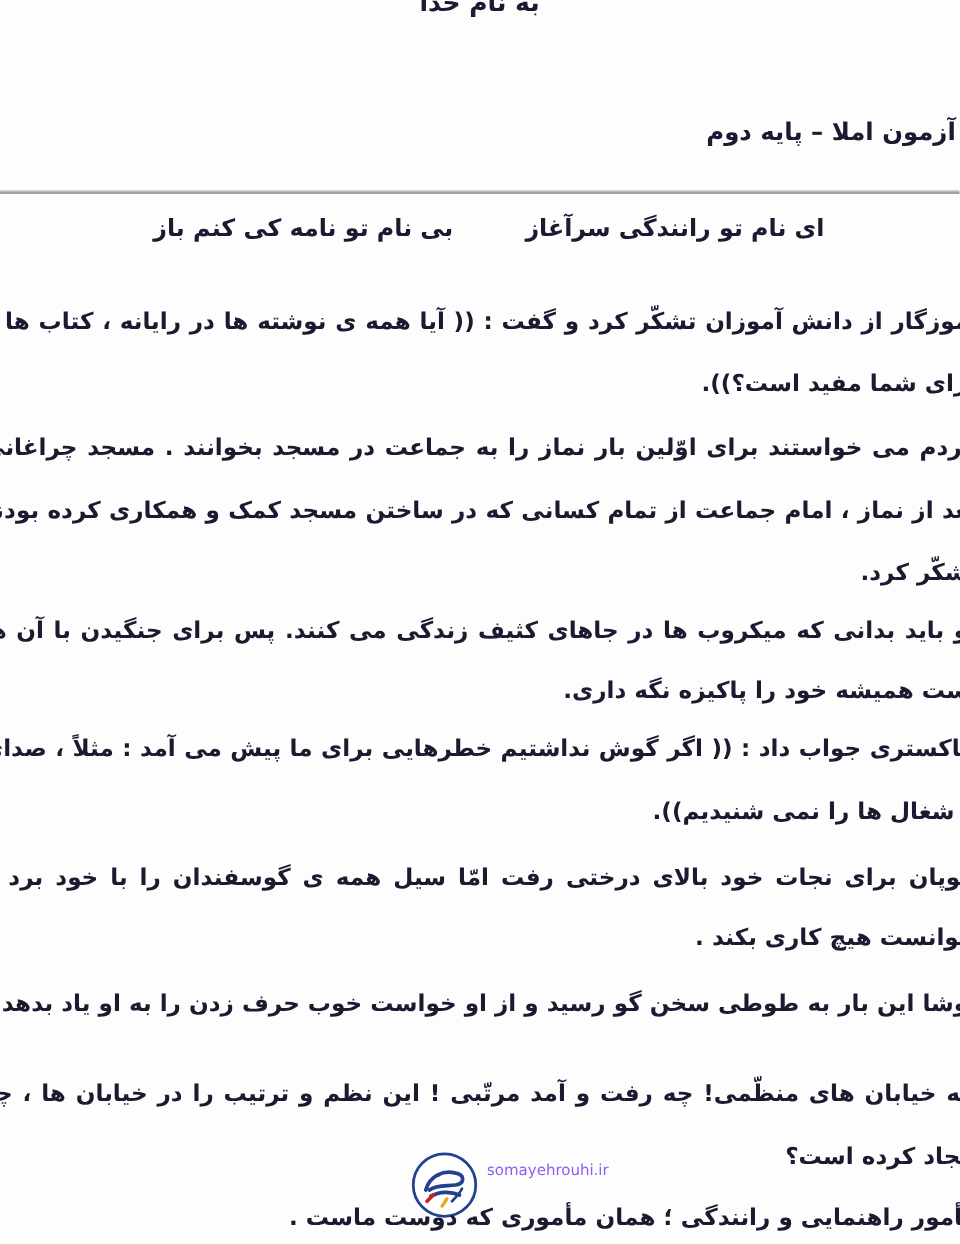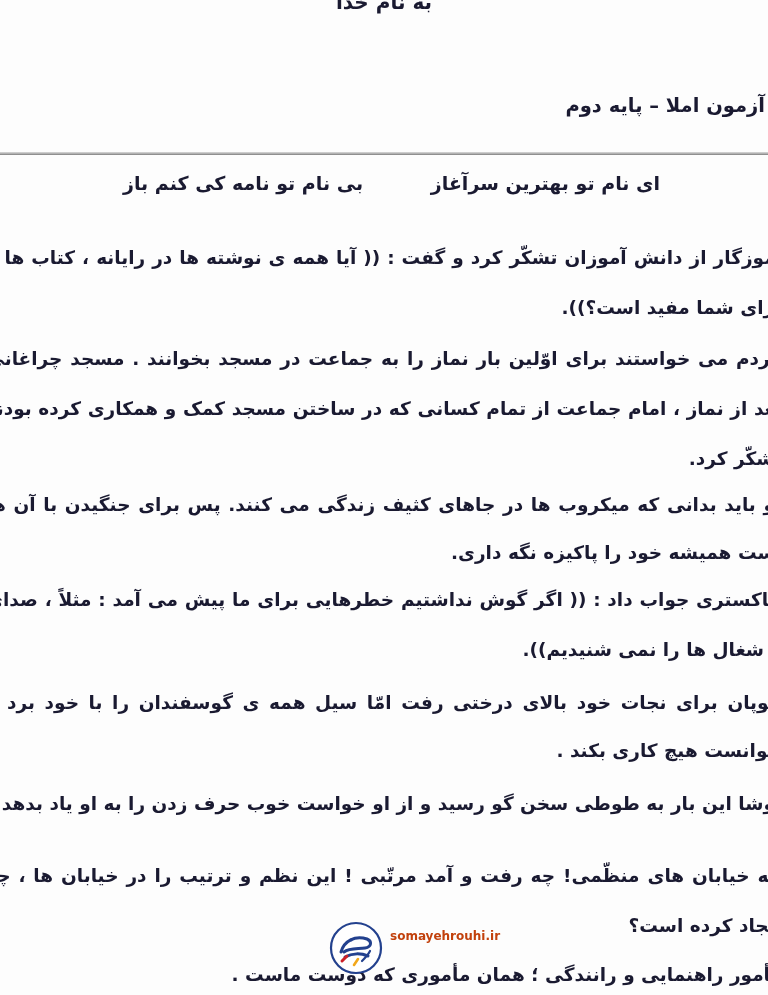--- a/index.html
+++ b/index.html
@@ -56,34 +56,34 @@
     text-align:right;
     white-space:nowrap;
   }
   .watermark{
     left:329px;top:921px;width:54px;height:54px;
     z-index:1;
   }
   .watermark svg{display:block;width:54px;height:54px;}
   .site-label{
     left:390px;top:929px;
-    font-size:12px;font-weight:bold;color:#c2410c;
+    font-size:12px;font-weight:normal;color:#8b5cf6;
     direction:ltr;
     z-index:1;
   }
 </style>
 </head>
 <body>
 
 <div class="abs bismillah">به نام خدا</div>
 <div class="abs exam-title">آزمون املا – پایه دوم</div>
 
 <div class="abs rule"></div>
 
-<div class="abs poem-hemistich poem-right">ای نام تو بهترین سرآغاز</div>
+<div class="abs poem-hemistich poem-right">ای نام تو رانندگی سرآغاز</div>
 <div class="abs poem-hemistich poem-left">بی نام تو نامه کی کنم باز</div>
 
 <div class="line full" style="top:240px">آموزگار از دانش آموزان تشکّر کرد و گفت : (( آیا همه ی نوشته ها در رایانه ، کتاب ها و مجلّه ها</div>
 <div class="line end" style="top:290px">برای شما مفید است؟)).</div>
 
 <div class="line full" style="top:341px">مردم می خواستند برای اوّلین بار نماز را به جماعت در مسجد بخوانند . مسجد چراغانی شده بود.</div>
 <div class="line full" style="top:391px">بعد از نماز ، امام جماعت از تمام کسانی که در ساختن مسجد کمک و همکاری کرده بودند ،</div>
 <div class="line end" style="top:441px">تشکّر کرد.</div>
 
 <div class="line full" style="top:487px">تو باید بدانی که میکروب ها در جاهای کثیف زندگی می کنند. پس برای جنگیدن با آن ها بهتر</div>

